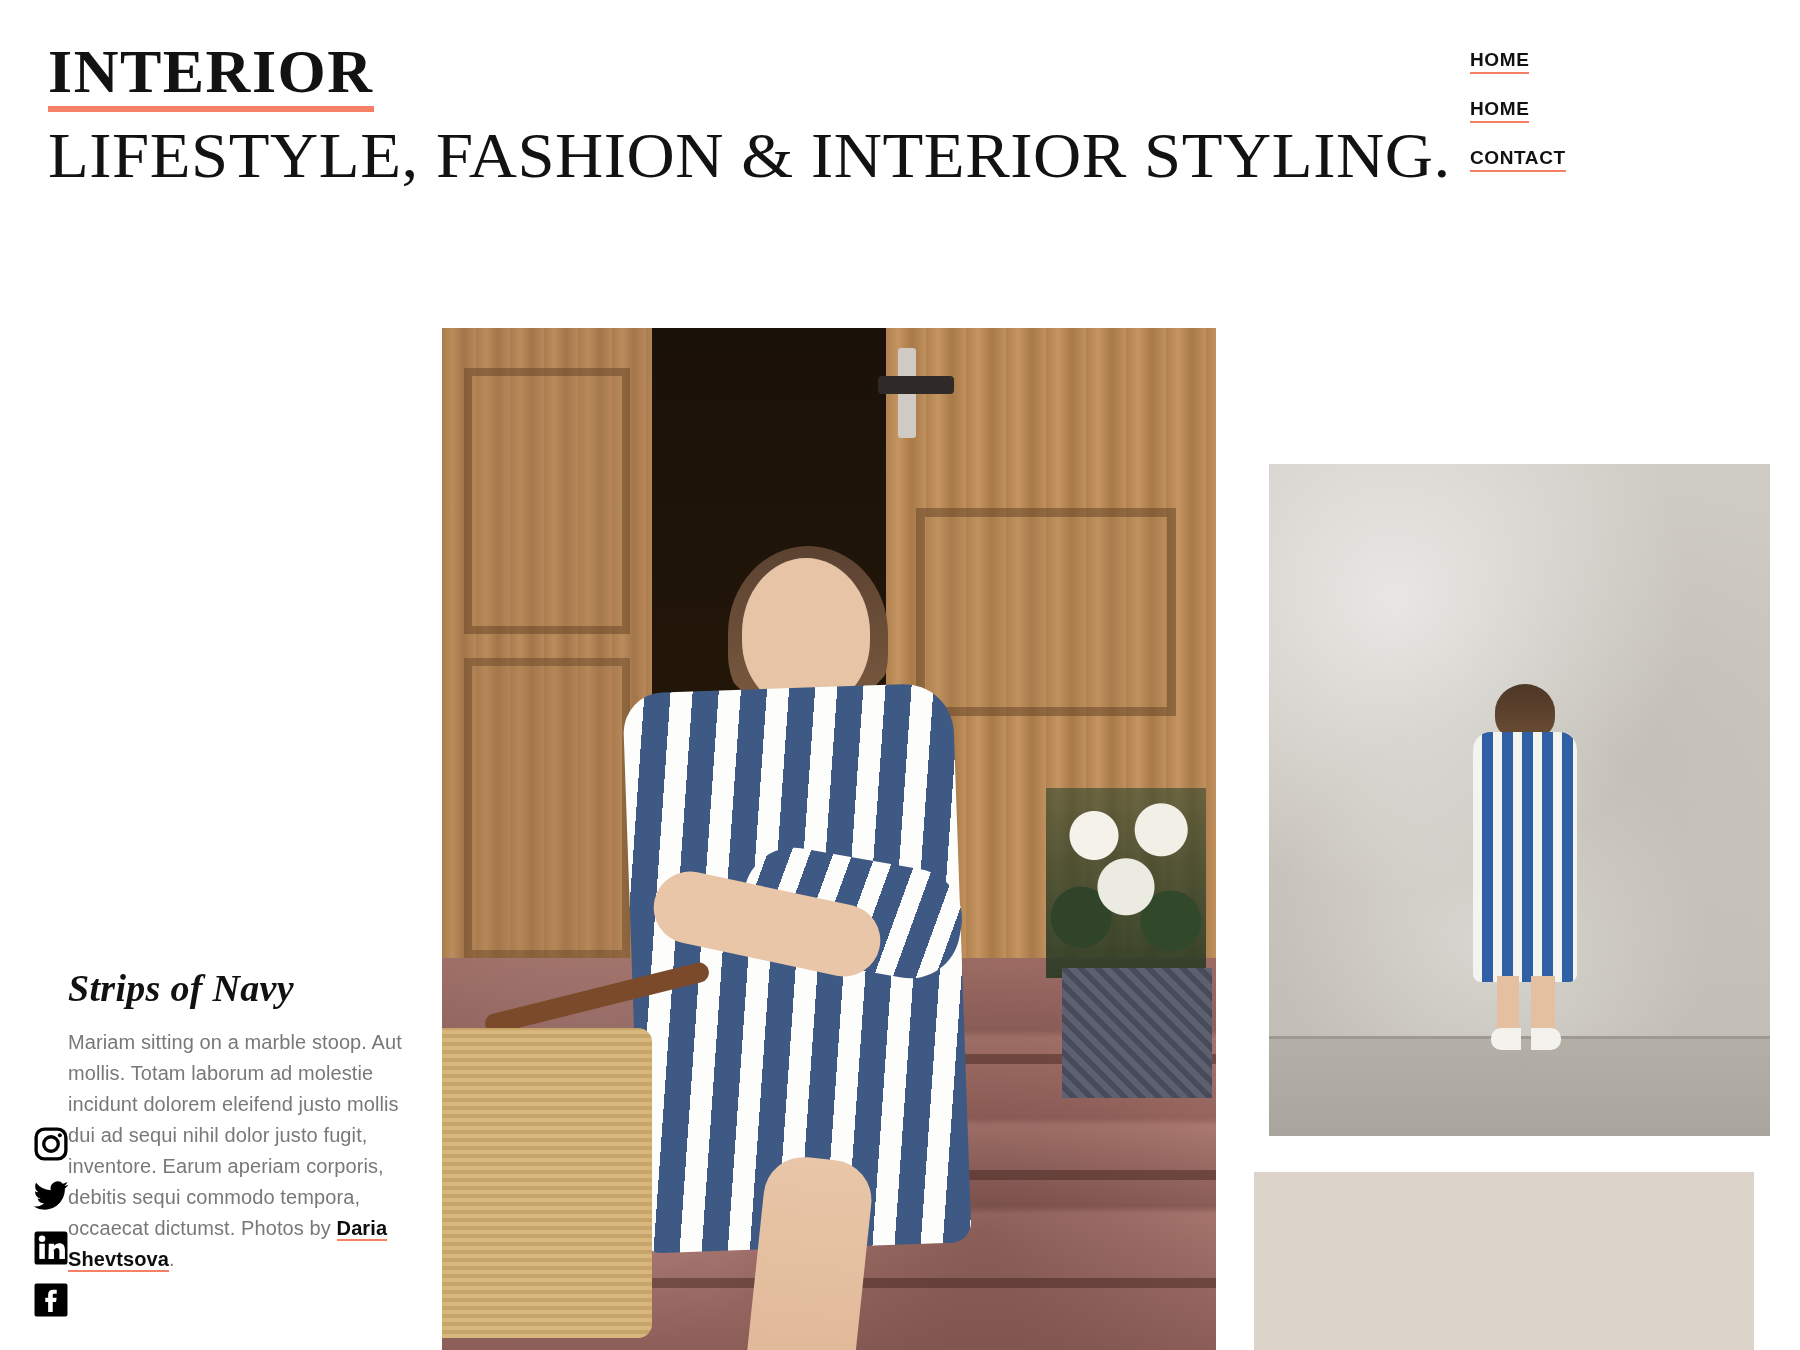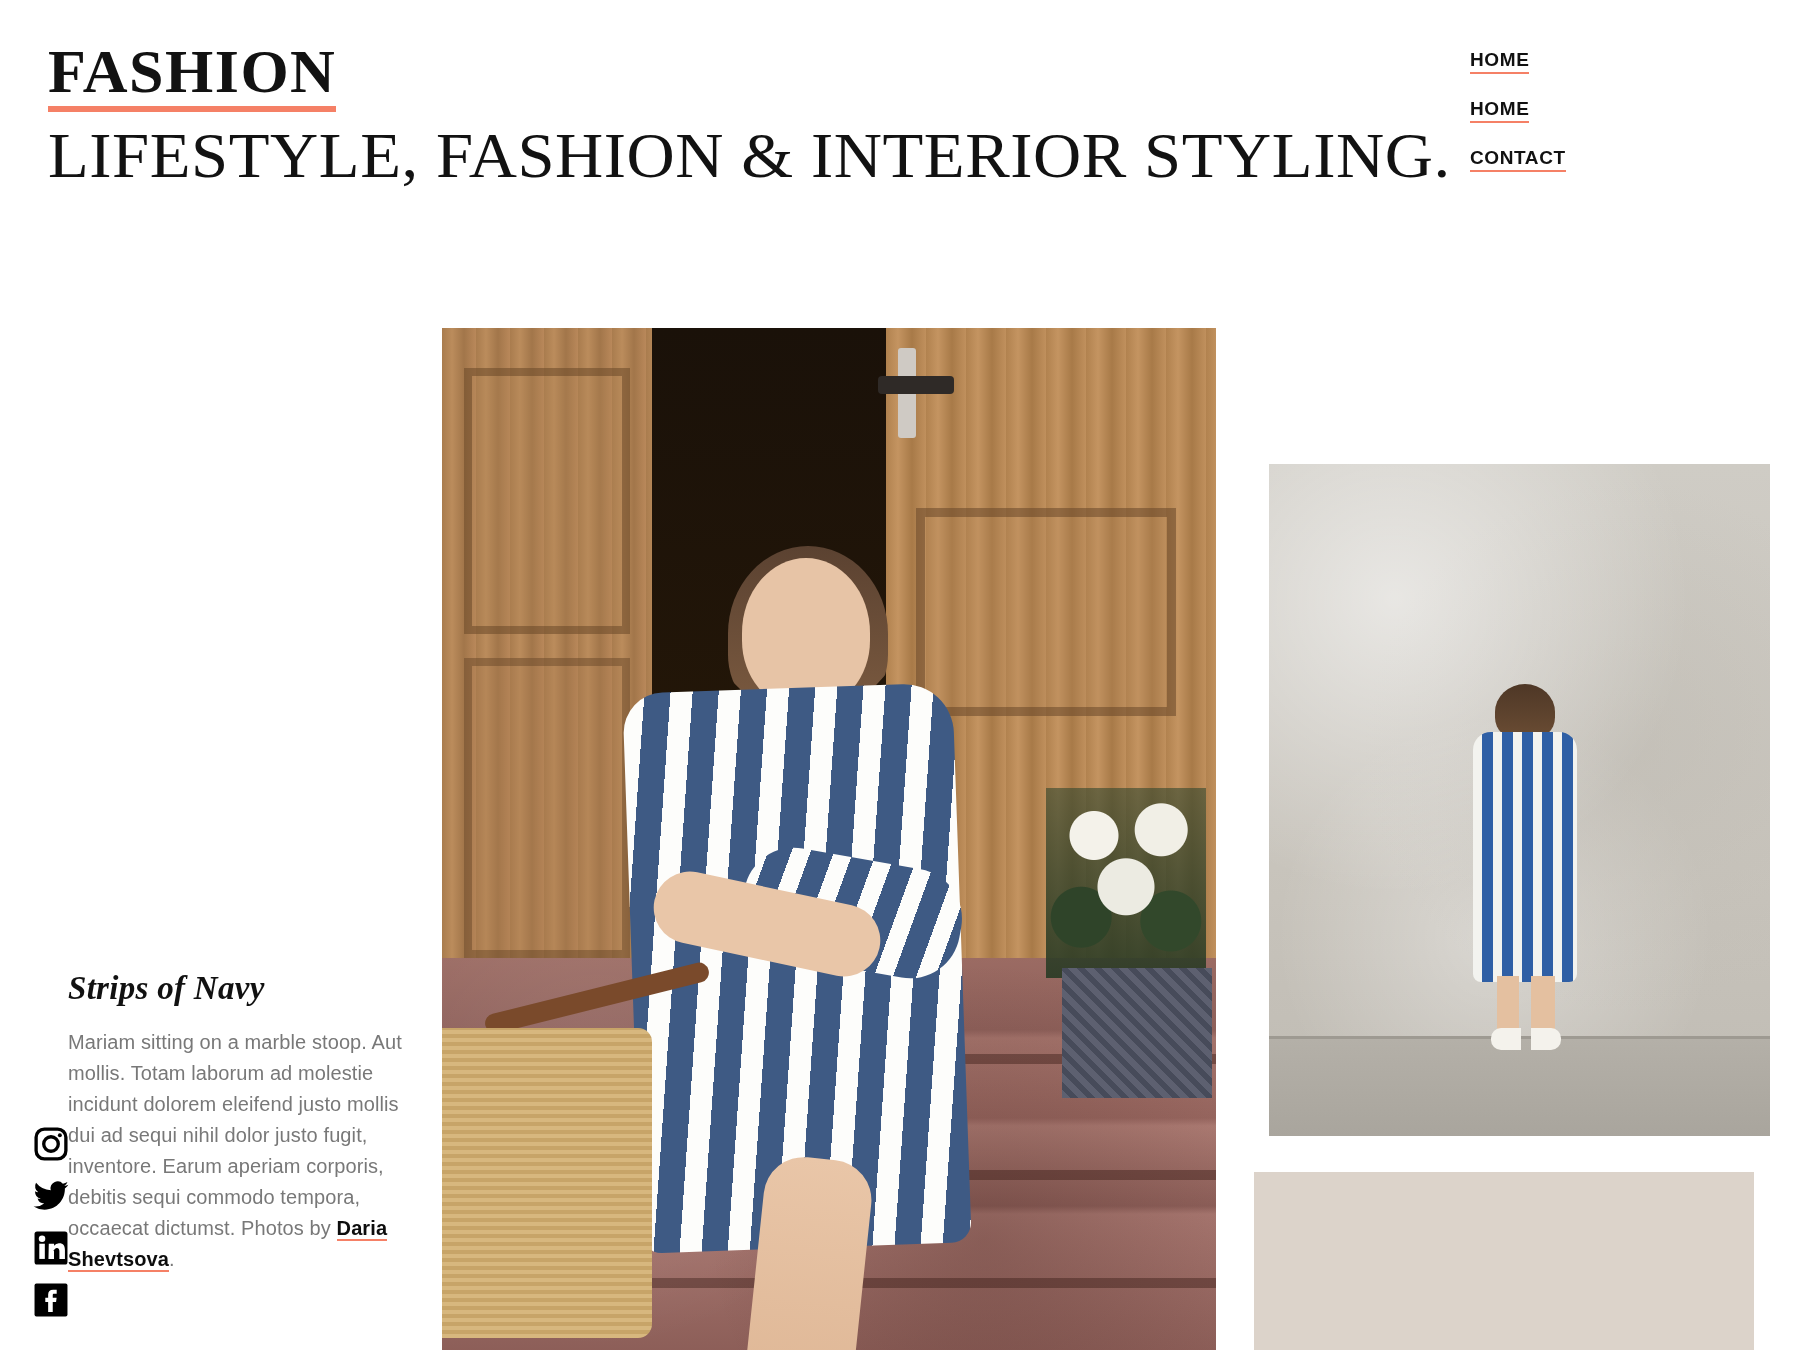--- a/index.html
+++ b/index.html
@@ -118,21 +118,21 @@
   .article {
     position: absolute;
     left: 68px;
     top: 968px;
     width: 340px;
   }
 
   .article-title {
     font-family: "Liberation Serif", "DejaVu Serif", serif;
     font-style: italic;
-    font-size: 33px;
+    font-size: 38px;
     line-height: 40px;
     color: #111111;
     letter-spacing: 0.3px;
   }
 
   .article-body {
     margin-top: 19px;
     font-family: "Liberation Sans", sans-serif;
     font-size: 20px;
     line-height: 31px;
@@ -322,21 +322,21 @@
   }
 </style>
 </head>
 <body>
 
 <div class="content">
 
   <header class="site-header">
 
     <div class="brand">
-      <h1 class="brand-name">FASHION</h1>
+      <h1 class="brand-name">INTERIOR</h1>
       <div class="brand-tagline">LIFESTYLE, FASHION &amp; INTERIOR STYLING.</div>
     </div>
 
     <nav class="main-nav">
       <a class="nav-item" href="#">HOME</a>
       <a class="nav-item" href="#">HOME</a>
       <a class="nav-item" href="#">CONTACT</a>
     </nav>
 
   </header>

